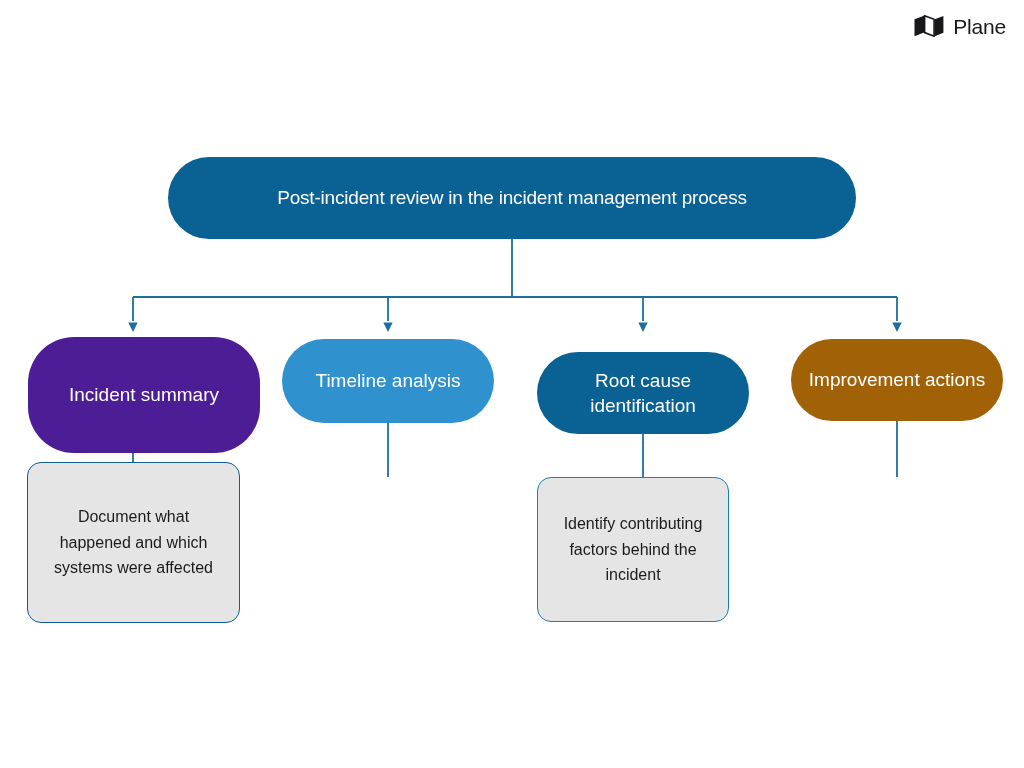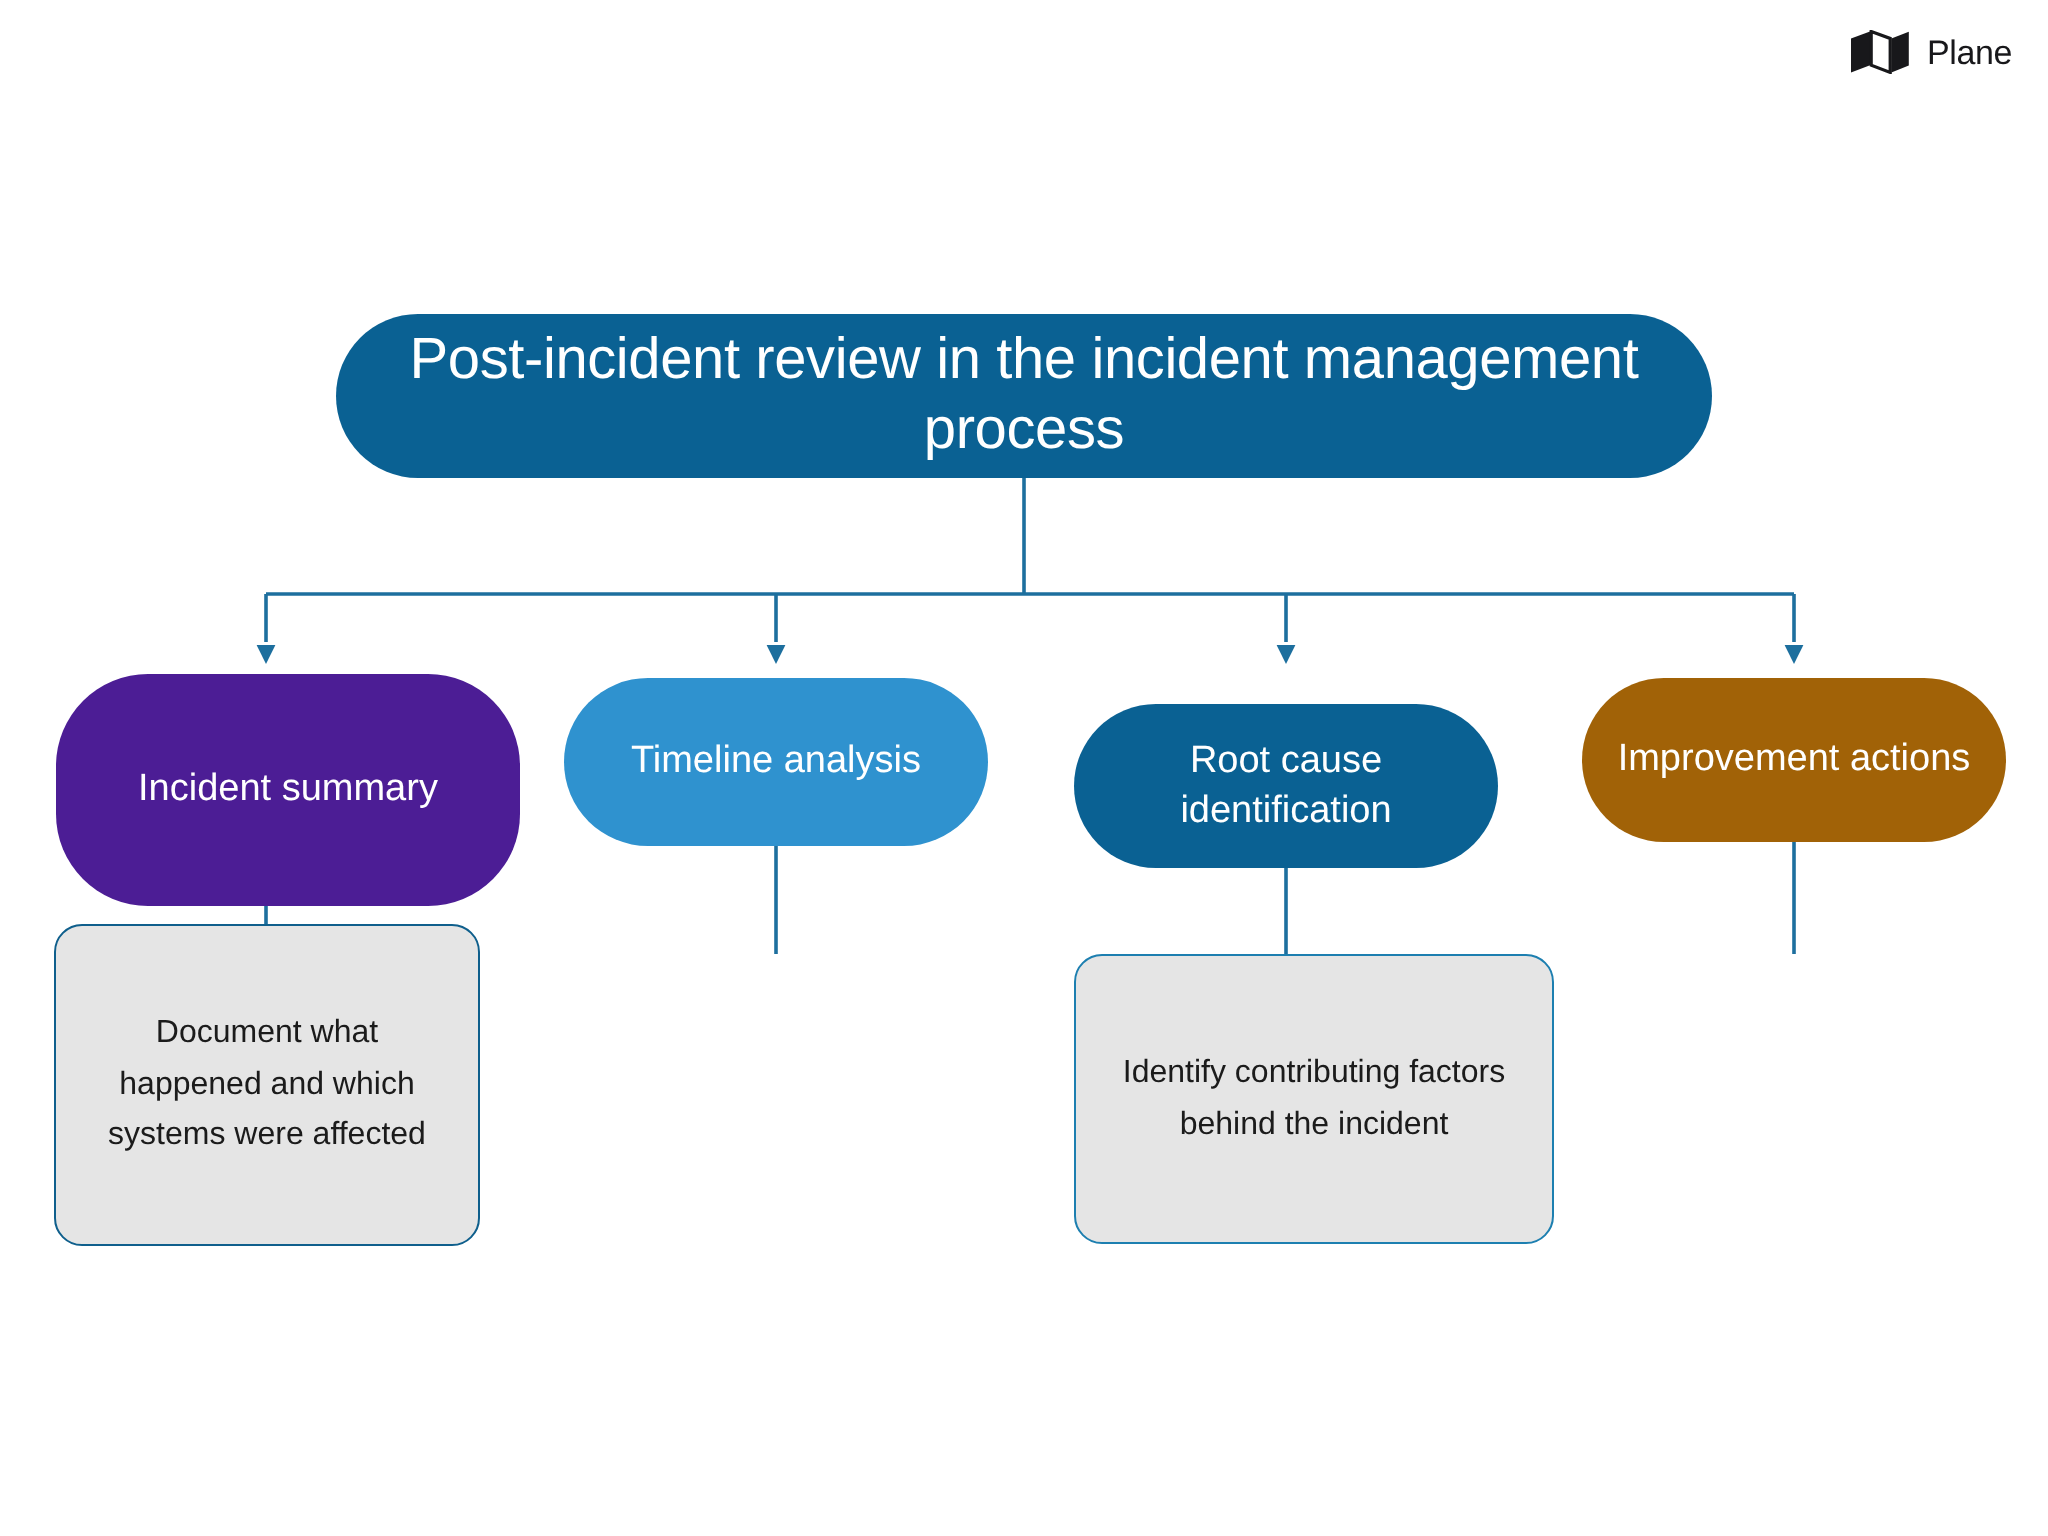--- a/index.html
+++ b/index.html
@@ -24,21 +24,21 @@
     align-items: center;
     gap: 9px;
     height: 28px;
   }
   #brand .mark {
     display: block;
     width: 30px;
     height: 22px;
   }
   #brand .wordmark {
-    font-size: 17px;
+    font-size: 21px;
     color: #18181b;
     letter-spacing: -0.2px;
     line-height: 1;
   }
 
   
   #diagram {
     position: absolute;
     left: 0;
     top: 0;
@@ -64,21 +64,21 @@
     background: #0a6193;
     border-radius: 41px;
     display: flex;
     align-items: center;
     justify-content: center;
     box-sizing: border-box;
     padding: 0 26px;
   }
   #title-pill .title-text {
     color: #ffffff;
-    font-size: 29px;
+    font-size: 19px;
     line-height: 1.22;
     text-align: center;
     letter-spacing: -0.2px;
   }
 
   
   .node {
     position: absolute;
     border-radius: 46px;
     display: flex;
@@ -164,21 +164,21 @@
     <span class="desc-text">Document what happened and which systems were affected</span>
   </div>
 
   <div class="node" style="left:282px; top:339px; width:212px; height:84px; background:#2f92cf;">
     <span class="node-text">Timeline analysis</span>
   </div>
 
   <div class="node" style="left:537px; top:352px; width:212px; height:82px; background:#0a6193;">
     <span class="node-text">Root cause identification</span>
   </div>
-  <div class="desc" style="left:537px; top:477px; width:240px; height:145px; border-color:#1d7fb0;">
+  <div class="desc" style="left:537px; top:477px; width:192px; height:145px; border-color:#1d7fb0;">
     <span class="desc-text">Identify contributing factors behind the incident</span>
   </div>
 
   <div class="node" style="left:791px; top:339px; width:212px; height:82px; background:#a16207;">
     <span class="node-text">Improvement actions</span>
   </div>
 
 </div>
 
 </body></html>

